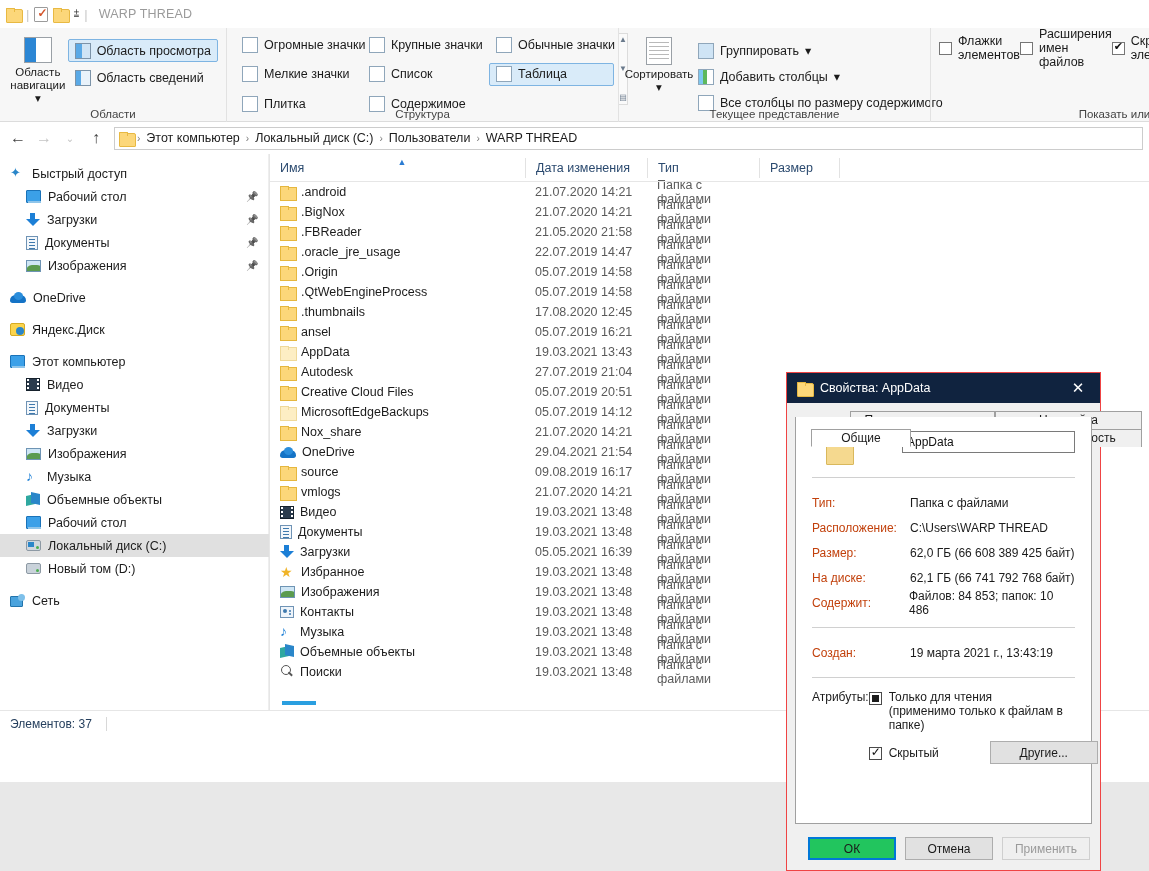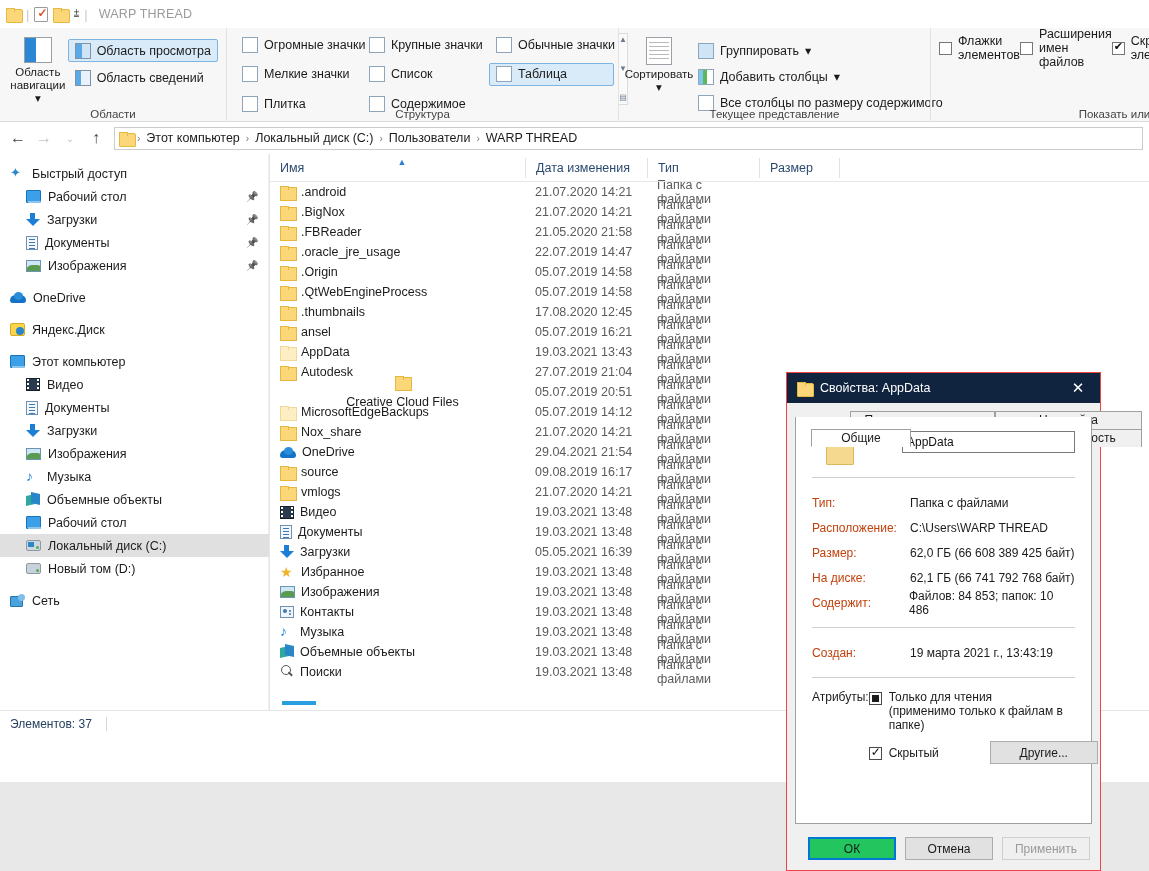--- a/index.html
+++ b/index.html
@@ -607,21 +607,21 @@
           <div class="row">
             <div class="cell-name" style="width: 255px;">
               <span class="i-folder"></span>
               <span>Autodesk</span>
             </div>
             <div class="cell cell-date" style="width: 122px; padding-left: 10px;">27.07.2019 21:04</div>
             <div class="cell cell-type" style="width: 112px; padding-left: 10px;">Папка с файлами</div>
             <div class="cell" style="width: 80px; padding-left: 10px;"></div>
           </div>
           <div class="row">
-            <div class="cell-name" style="width: 255px; flex-direction: column;">
+            <div class="cell-name" style="width: 255px;">
               <span class="i-folder"></span>
               <span>Creative Cloud Files</span>
             </div>
             <div class="cell cell-date" style="width: 122px; padding-left: 10px;">05.07.2019 20:51</div>
             <div class="cell cell-type" style="width: 112px; padding-left: 10px;">Папка с файлами</div>
             <div class="cell" style="width: 80px; padding-left: 10px;"></div>
           </div>
           <div class="row">
             <div class="cell-name" style="width: 255px;">
               <span class="i-folder pale"></span>

